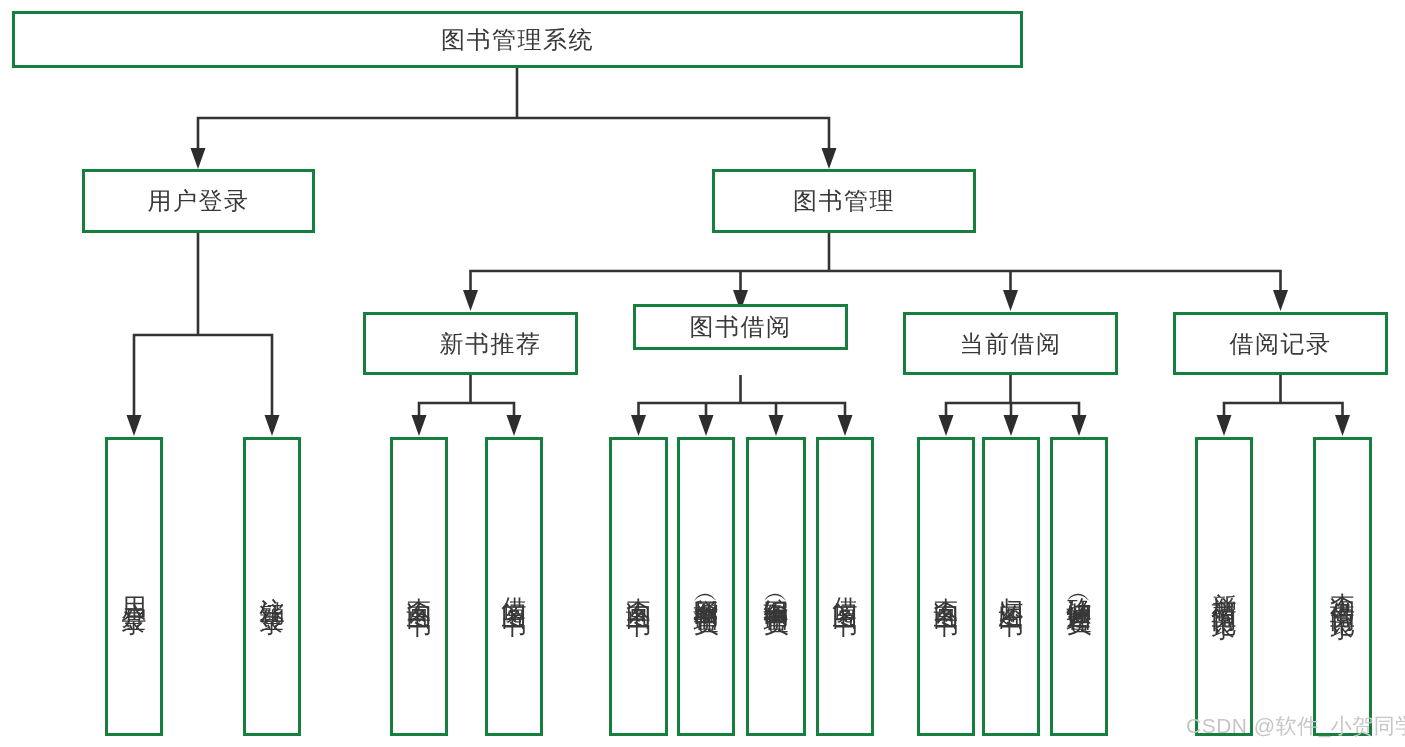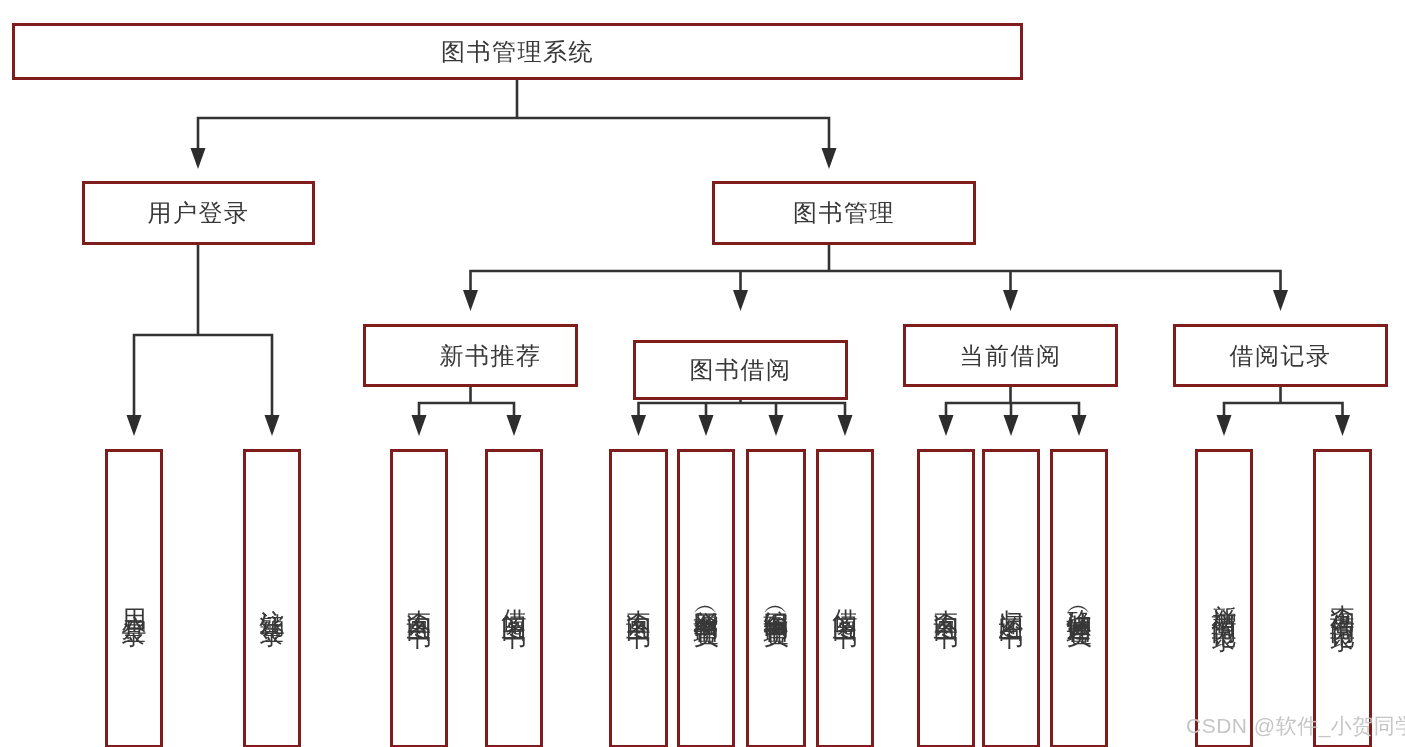--- a/index.html
+++ b/index.html
@@ -7,27 +7,26 @@
     position:relative;
     width:1405px; height:747px;
     background:#ffffff;
     font-family:"Liberation Sans", sans-serif;
     overflow:hidden;
   }
   svg.connectors { position:absolute; left:0; top:0; width:1405px; height:747px; }
   .box {
     position:absolute;
     background:#ffffff;
-    border:3px solid #7f1d1d;
+    border:3px solid #15803d;
     box-sizing:border-box;
     display:flex;
     align-items:center;
     justify-content:center;
     color:#383838;
-    margin-top:12px;
   }
   .hlabel { font-size:24px; letter-spacing:1.5px; white-space:nowrap; }
   .vlabel {
     writing-mode:vertical-rl;
     text-orientation:mixed;
     font-size:25px;
     letter-spacing:5px;
     line-height:1;
     white-space:nowrap;
   }
@@ -86,21 +85,21 @@
   <div class="box" style="left:82px; top:169px; width:233px; height:64px;">
     <span class="hlabel">用户登录</span>
   </div>
   <div class="box" style="left:712px; top:169px; width:264px; height:64px;">
     <span class="hlabel">图书管理</span>
   </div>
 
   <div class="box" style="left:363px; top:312px; width:215px; height:63px;padding-left:40px;">
     <span class="hlabel">新书推荐</span>
   </div>
-  <div class="box" style="left:633px; top:328px; width:215px; height:60px;text-align:right;">
+  <div class="box" style="left:633px; top:304px; width:215px; height:46px;text-align:right;">
     <span class="hlabel">图书借阅</span>
   </div>
   <div class="box" style="left:903px; top:312px; width:215px; height:63px;">
     <span class="hlabel">当前借阅</span>
   </div>
   <div class="box" style="left:1173px; top:312px; width:215px; height:63px;">
     <span class="hlabel">借阅记录</span>
   </div>
 
   <div class="box" style="left:105px; top:437px; width:58px; height:299px;">

